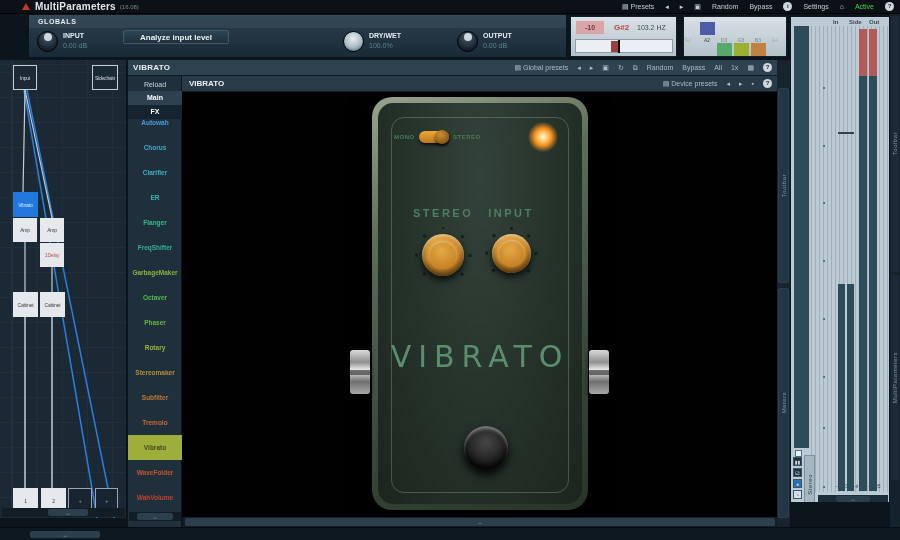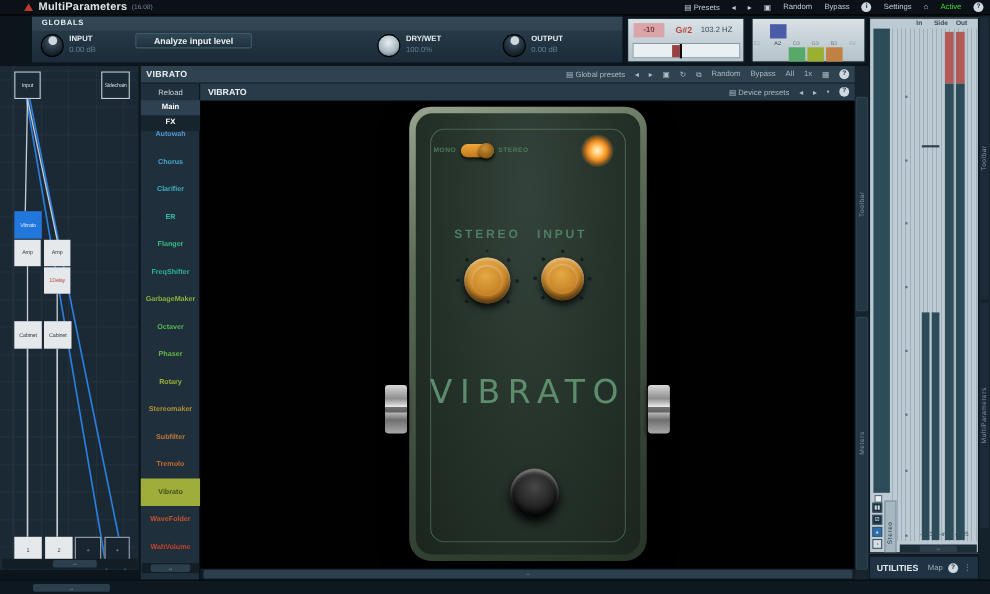--- a/index.html
+++ b/index.html
@@ -411,26 +411,20 @@
     <div class="micon" style="top:462px; background:#2b6fb0;">●</div>
     <div class="micon" style="top:473px; background:#d8dfe4; color:#22333f;">◔</div>
     <div id="stereo-tab">
       <span class="vtext" style="color:#2c3c46;">Stereo</span>
     </div>
     <div class="abs" style="left:27px; top:478px; width:70px; height:8px; background:#1c2d3a;">
       <div class="scrollh" style="position:absolute; left:18px; top:1px; width:34px; height:6px;">↔</div>
     </div>
   </div>
 
-  <div id="utilities" class="abs">
-    <span style="font-size:8px; font-weight:bold; margin-left:6px;">UTILITIES</span>
-    <span style="margin-left:auto; font-size:7px; color:#9fb0ba;">Map</span>
-    <span class="circ" style="margin:0 5px;">?</span>
-    <span style="font-size:7px; color:#9fb0ba; margin-right:6px;">⋮</span>
-  </div>
 
   <div id="strip-right" class="abs">
     <div class="rseg" style="top:2px; height:256px;">
       <span class="vtext">Toolbar</span>
     </div>
     <div class="rseg" style="top:261px; height:205px;">
       <span class="vtext">MultiParameters</span>
     </div>
   </div>
 

